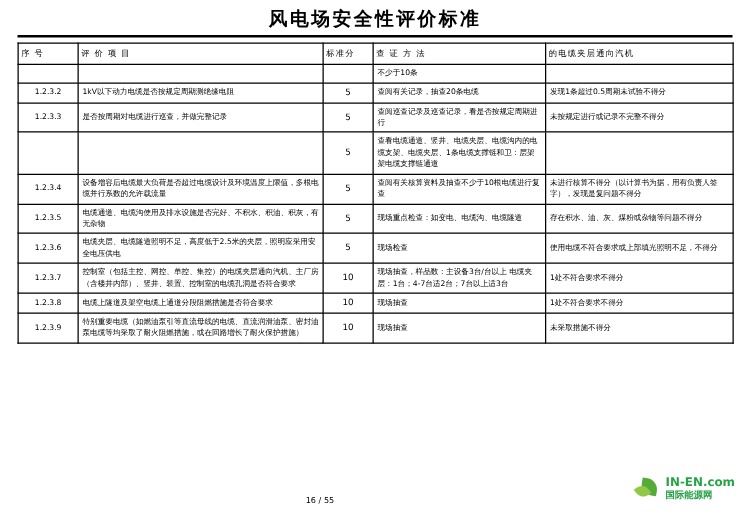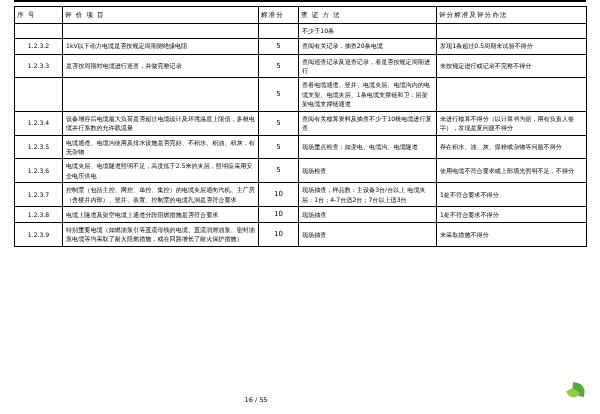--- a/index.html
+++ b/index.html
@@ -133,37 +133,38 @@
     color: #169a38;
     font-size: 7.5px;
     display: block;
   }
 </style>
 </head>
 <body>
 
 <div class="page">
 
+  <div class="doc-title">风电场安全性评价标准</div>
   <div class="title-rule"></div>
 
   <table class="main">
     <colgroup>
       <col class="col1">
         <col class="col2">
         <col class="col3">
         <col class="col4">
         <col class="col5">
     </colgroup>
     <thead>
       <tr>
         <th>序  号</th>
         <th>评  价  项  目</th>
         <th>标准分</th>
         <th>查  证  方  法</th>
-        <th>评分标准及评分办法</th>
+        <th>的电缆夹层通向汽机</th>
       </tr>
     </thead>
     <tbody>
       <tr>
         <td class="c-no"></td>
         <td class="c-item"></td>
         <td class="c-score"></td>
         <td class="c-method">不少于10条</td>
         <td class="c-std"></td>
       </tr>
@@ -233,15 +234,19 @@
     </tbody>
   </table>
 
   <div class="pager">16 / 55</div>
 
   <div class="watermark">
     <div class="wm-leaf">
       <div class="l1"></div>
       <div class="l2"></div>
     </div>
+    <div class="wm-text">
+      <span class="en">IN-EN.com</span>
+      <span class="cn">国际能源网</span>
+    </div>
   </div>
 
 </div>
 
 </body></html>

